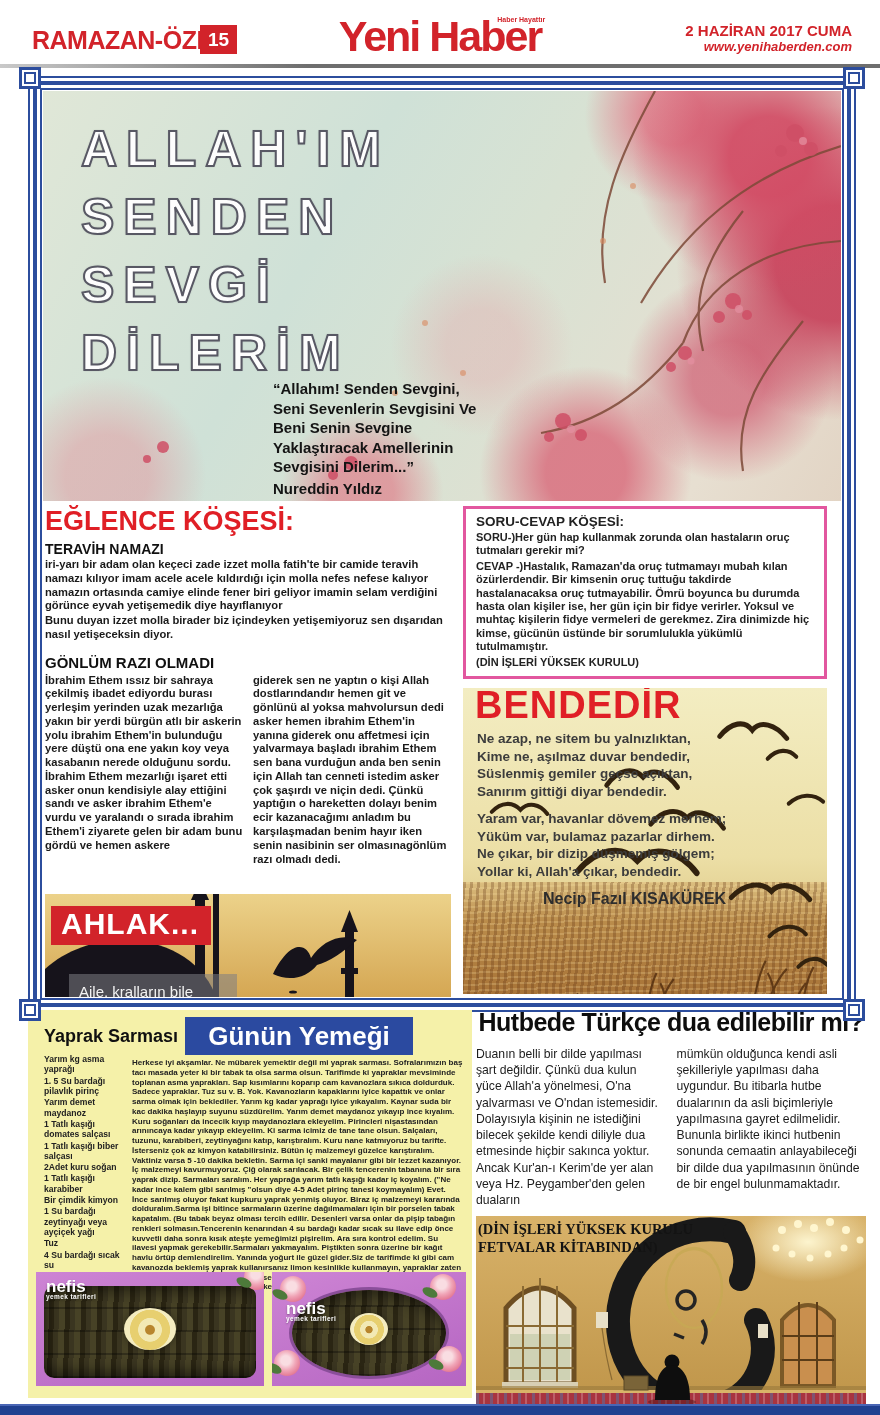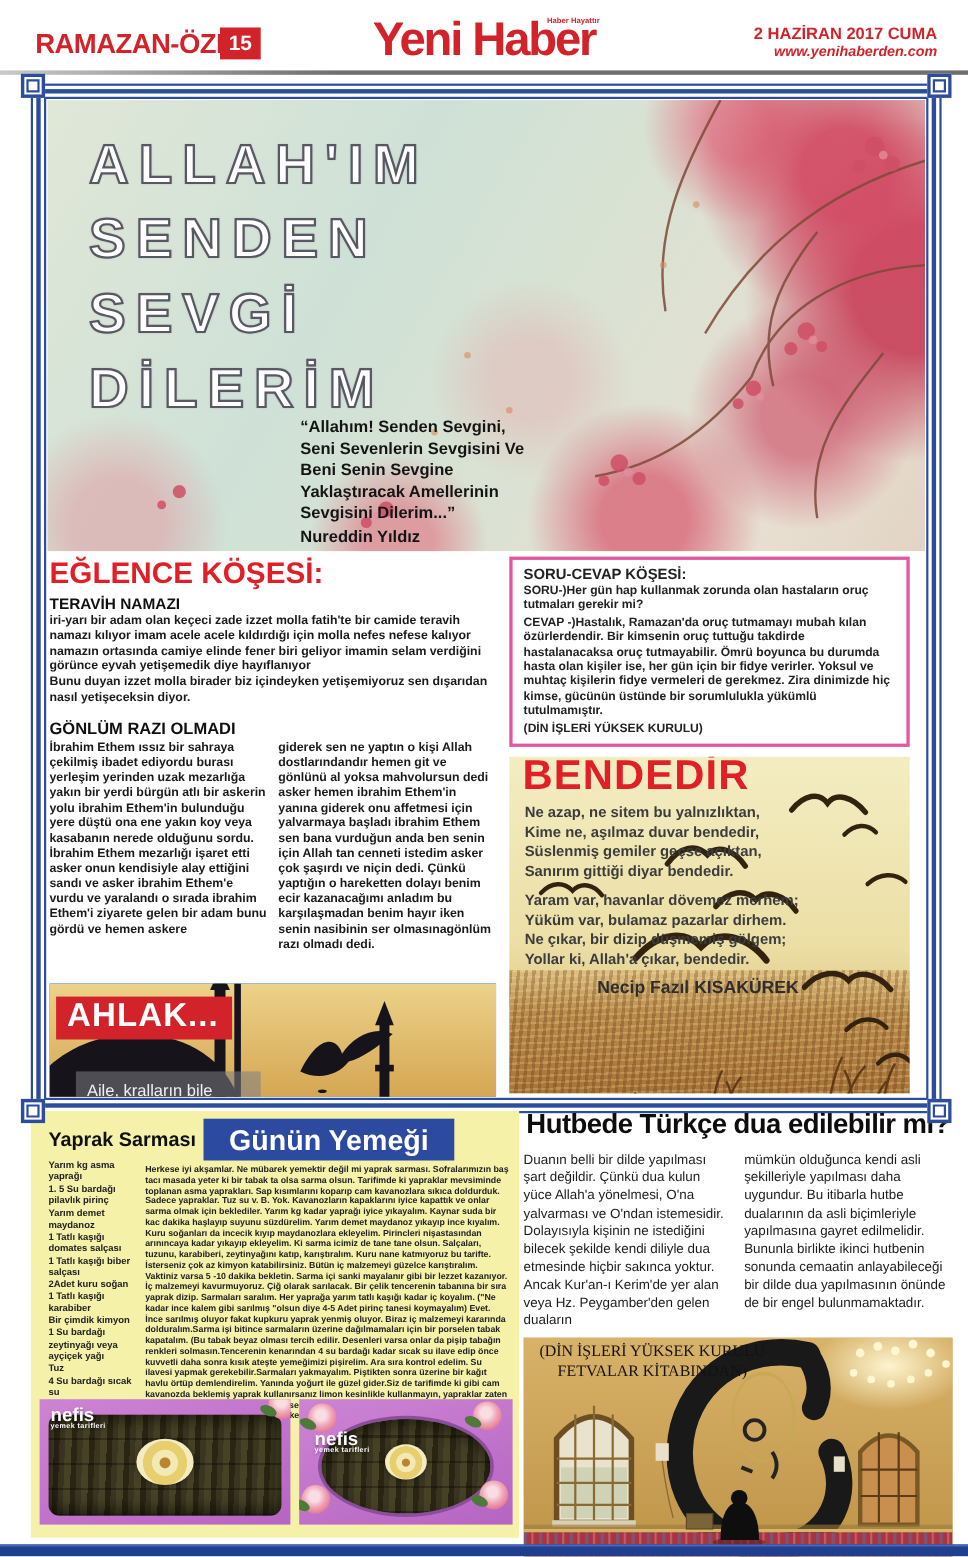--- a/index.html
+++ b/index.html
@@ -116,22 +116,22 @@
   .nefis .nsub{display:block;font-size:6.5px;font-weight:600;letter-spacing:.4px;}
   .ph2 .nefis{left:14px;top:30px;}
 
   
   .hutbe{position:absolute;left:476px;top:1008px;width:390px;}
   .ht-title{font-size:25px;font-weight:800;color:#0d0d0d;text-align:center;letter-spacing:-0.5px;}
   .ht-cols{display:flex;gap:11px;margin-top:9px;}
   .ht-cols p{margin:0;width:50%;font-size:12.2px;line-height:1.33;color:#1c1c1c;font-weight:500;}
   .mosque{position:relative;margin-top:8px;width:390px;height:220px;overflow:hidden;background:#c7a155;}
   .mosque svg{position:absolute;inset:0;}
-  .ht-source{position:absolute;left:2px;top:4px;width:230px;text-align:center;z-index:2;
-             font-family:"Liberation Serif",serif;font-weight:400;font-size:14.5px;color:#131313;line-height:1.25;}
+  .ht-source{position:absolute;left:2px;top:4px;width:230px;text-align:left;z-index:2;
+             font-family:"Liberation Serif",serif;font-weight:700;font-size:14.5px;color:#131313;line-height:1.25;}
 
   .bottom-bar{position:absolute;left:0;top:1404px;width:880px;height:11px;background:#20408f;
               box-shadow:inset 0 2px 0 #4a66b5;z-index:6;}
 </style>
 </head>
 <body>
 
 <div class="page">
 
   <span class="mh-section">RAMAZAN-ÖZEL</span>

